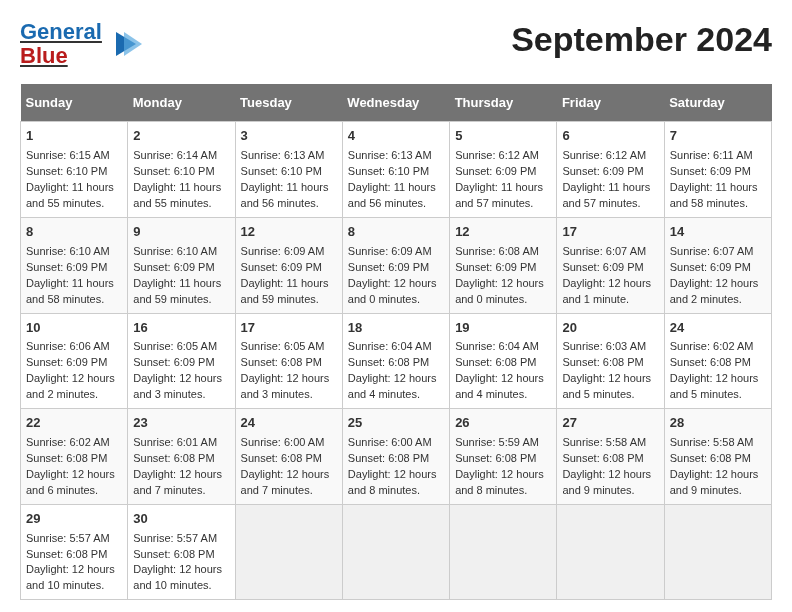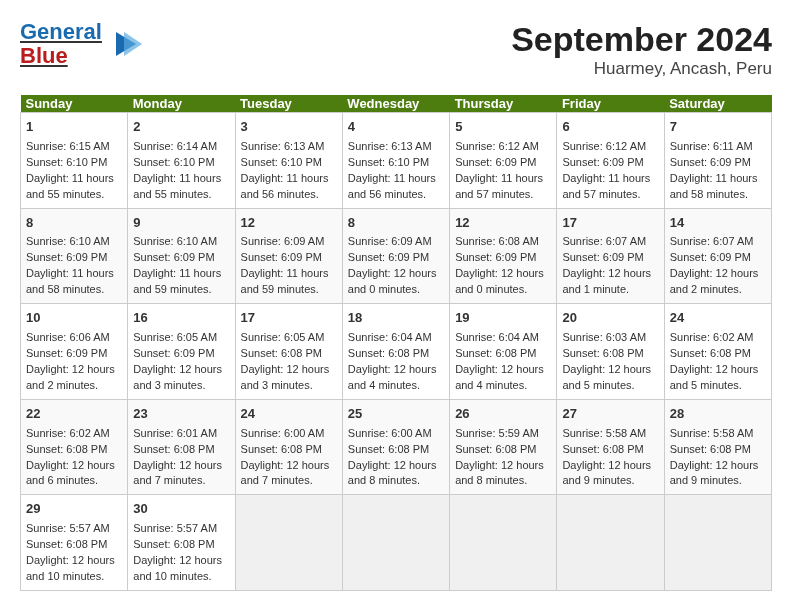--- a/index.html
+++ b/index.html
@@ -27,40 +27,40 @@
       color: #333;
       line-height: 1.1;
       text-decoration: underline;
     }
     .logo-text span { color: #1a6ab0; }
     .logo-icon {
       width: 36px;
       height: 36px;
       margin-left: 4px;
     }
-    .title-block { text-align: right; }
+    .title-block { text-align: left; }
     .title-block h1 {
       font-size: 34px;
       font-weight: bold;
       color: #222;
     }
     .title-block h2 {
       font-size: 17px;
       font-weight: normal;
       color: #444;
     }
     table {
       width: 100%;
       border-collapse: collapse;
       font-size: 11px;
     }
     th {
-      background: #4d7c0f;
+      background: #737373;
       color: #fff;
-      padding: 1px 5px;
+      padding: 11px 5px;
       text-align: left;
       font-size: 13px;
       font-weight: bold;
     }
     td {
       border: 1px solid #ccc;
       vertical-align: top;
       padding: 5px 5px;
       width: 14.28%;
       min-height: 80px;
@@ -89,21 +89,20 @@
         <span>General</span><br><span style="color:#b91c1c">Blue</span>
       </div>
     </div>
     <svg class="logo-icon" viewBox="0 0 36 36">
       <polygon points="10,30 30,18 10,6" fill="#1a6ab0"></polygon>
       <polygon points="18,30 36,18 18,6" fill="#5aaae0" opacity="0.7"></polygon>
     </svg>
   </div>
   <div class="title-block">
     <h1>September 2024</h1>
-    <h2>Huarmey, Ancash, Peru</h2>
   </div>
 </div>
 
 <table>
   <thead>
     <tr>
       <th>Sunday</th>
       <th>Monday</th>
       <th>Tuesday</th>
       <th>Wednesday</th>

